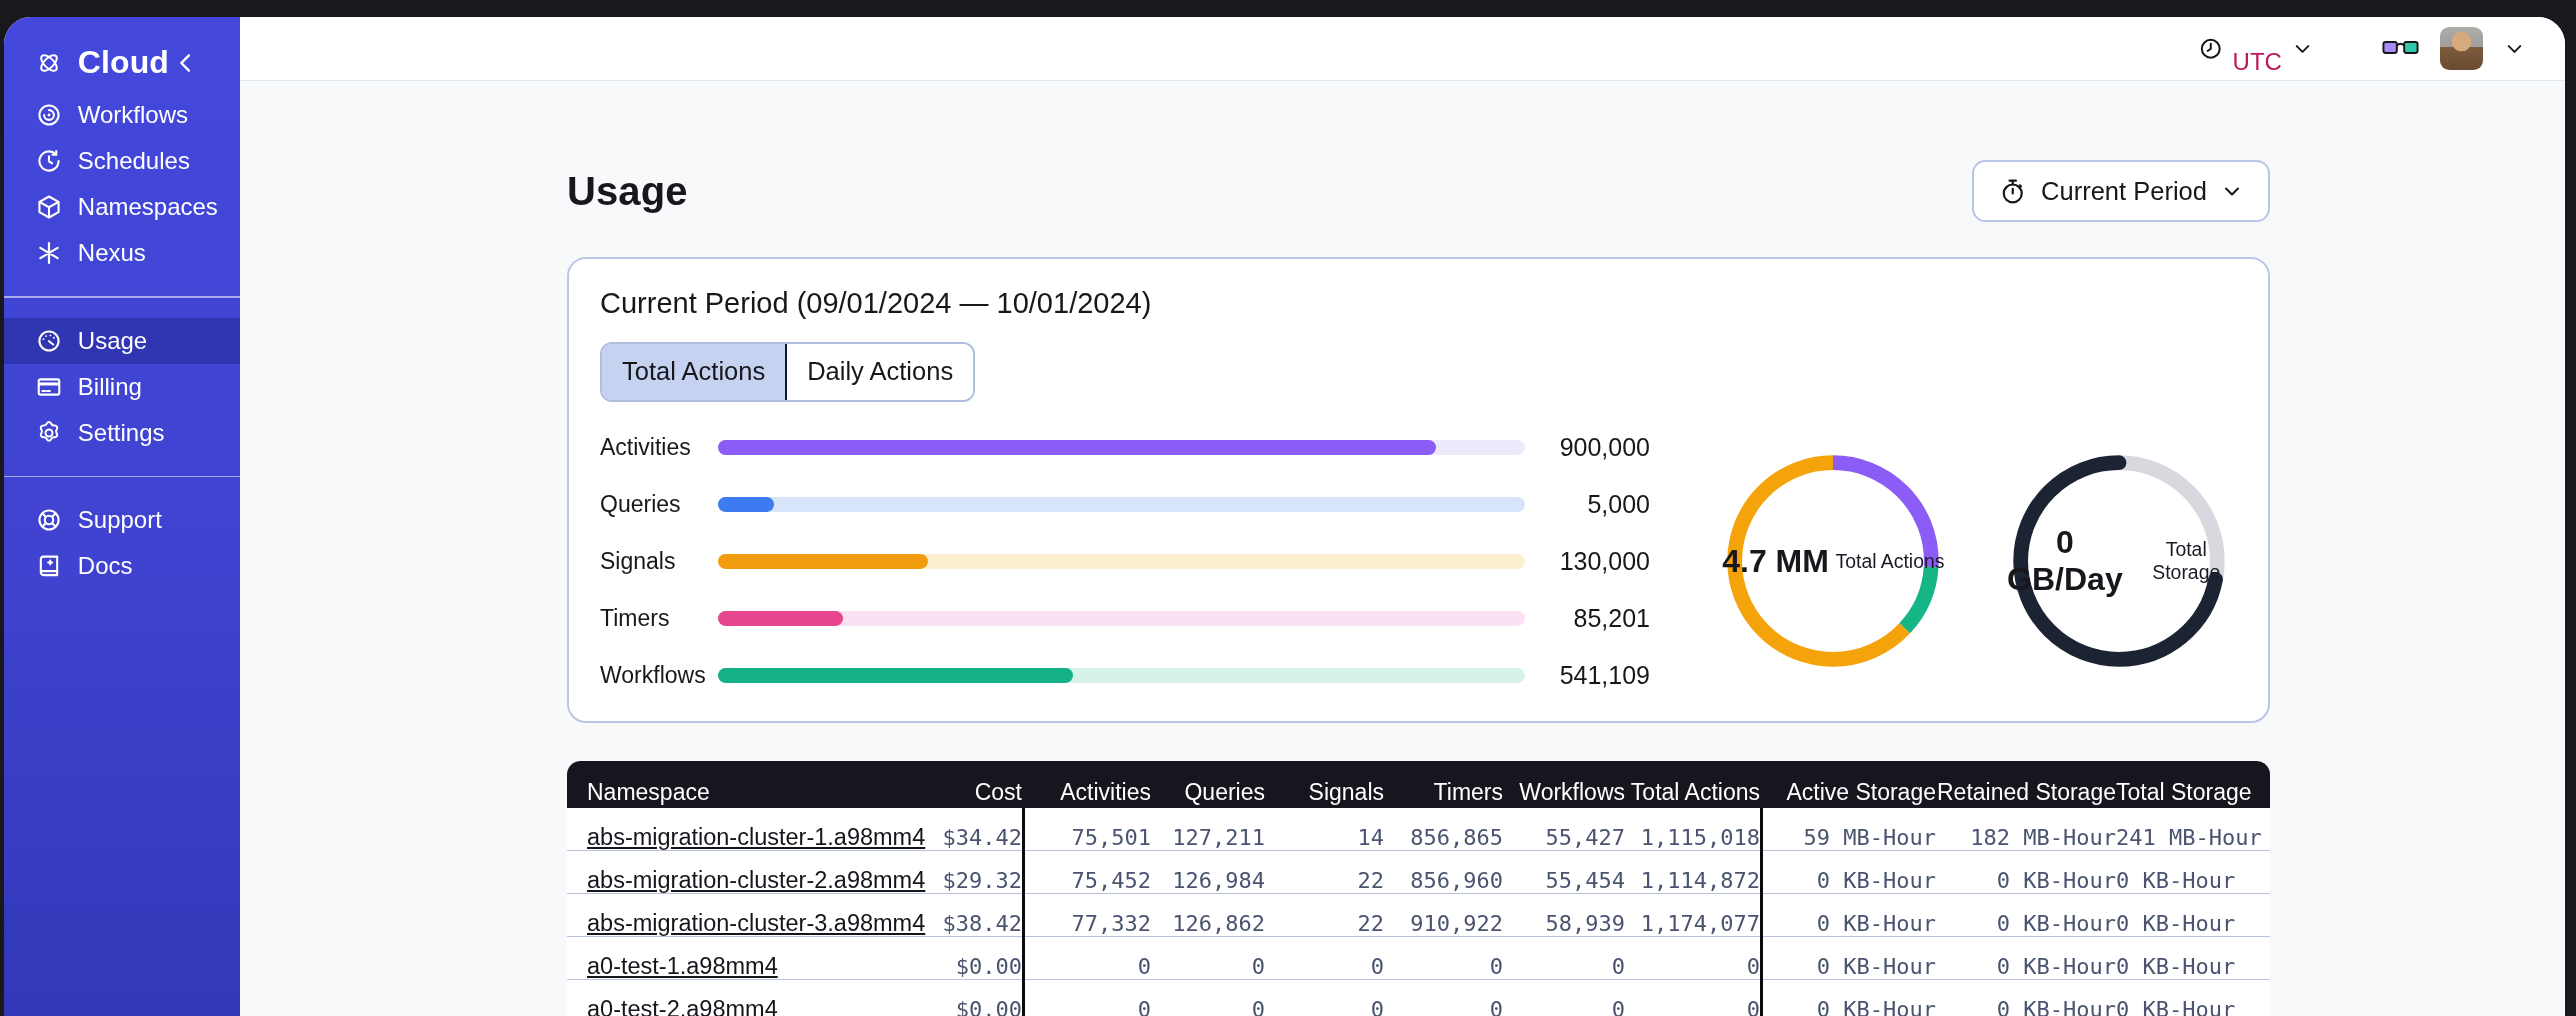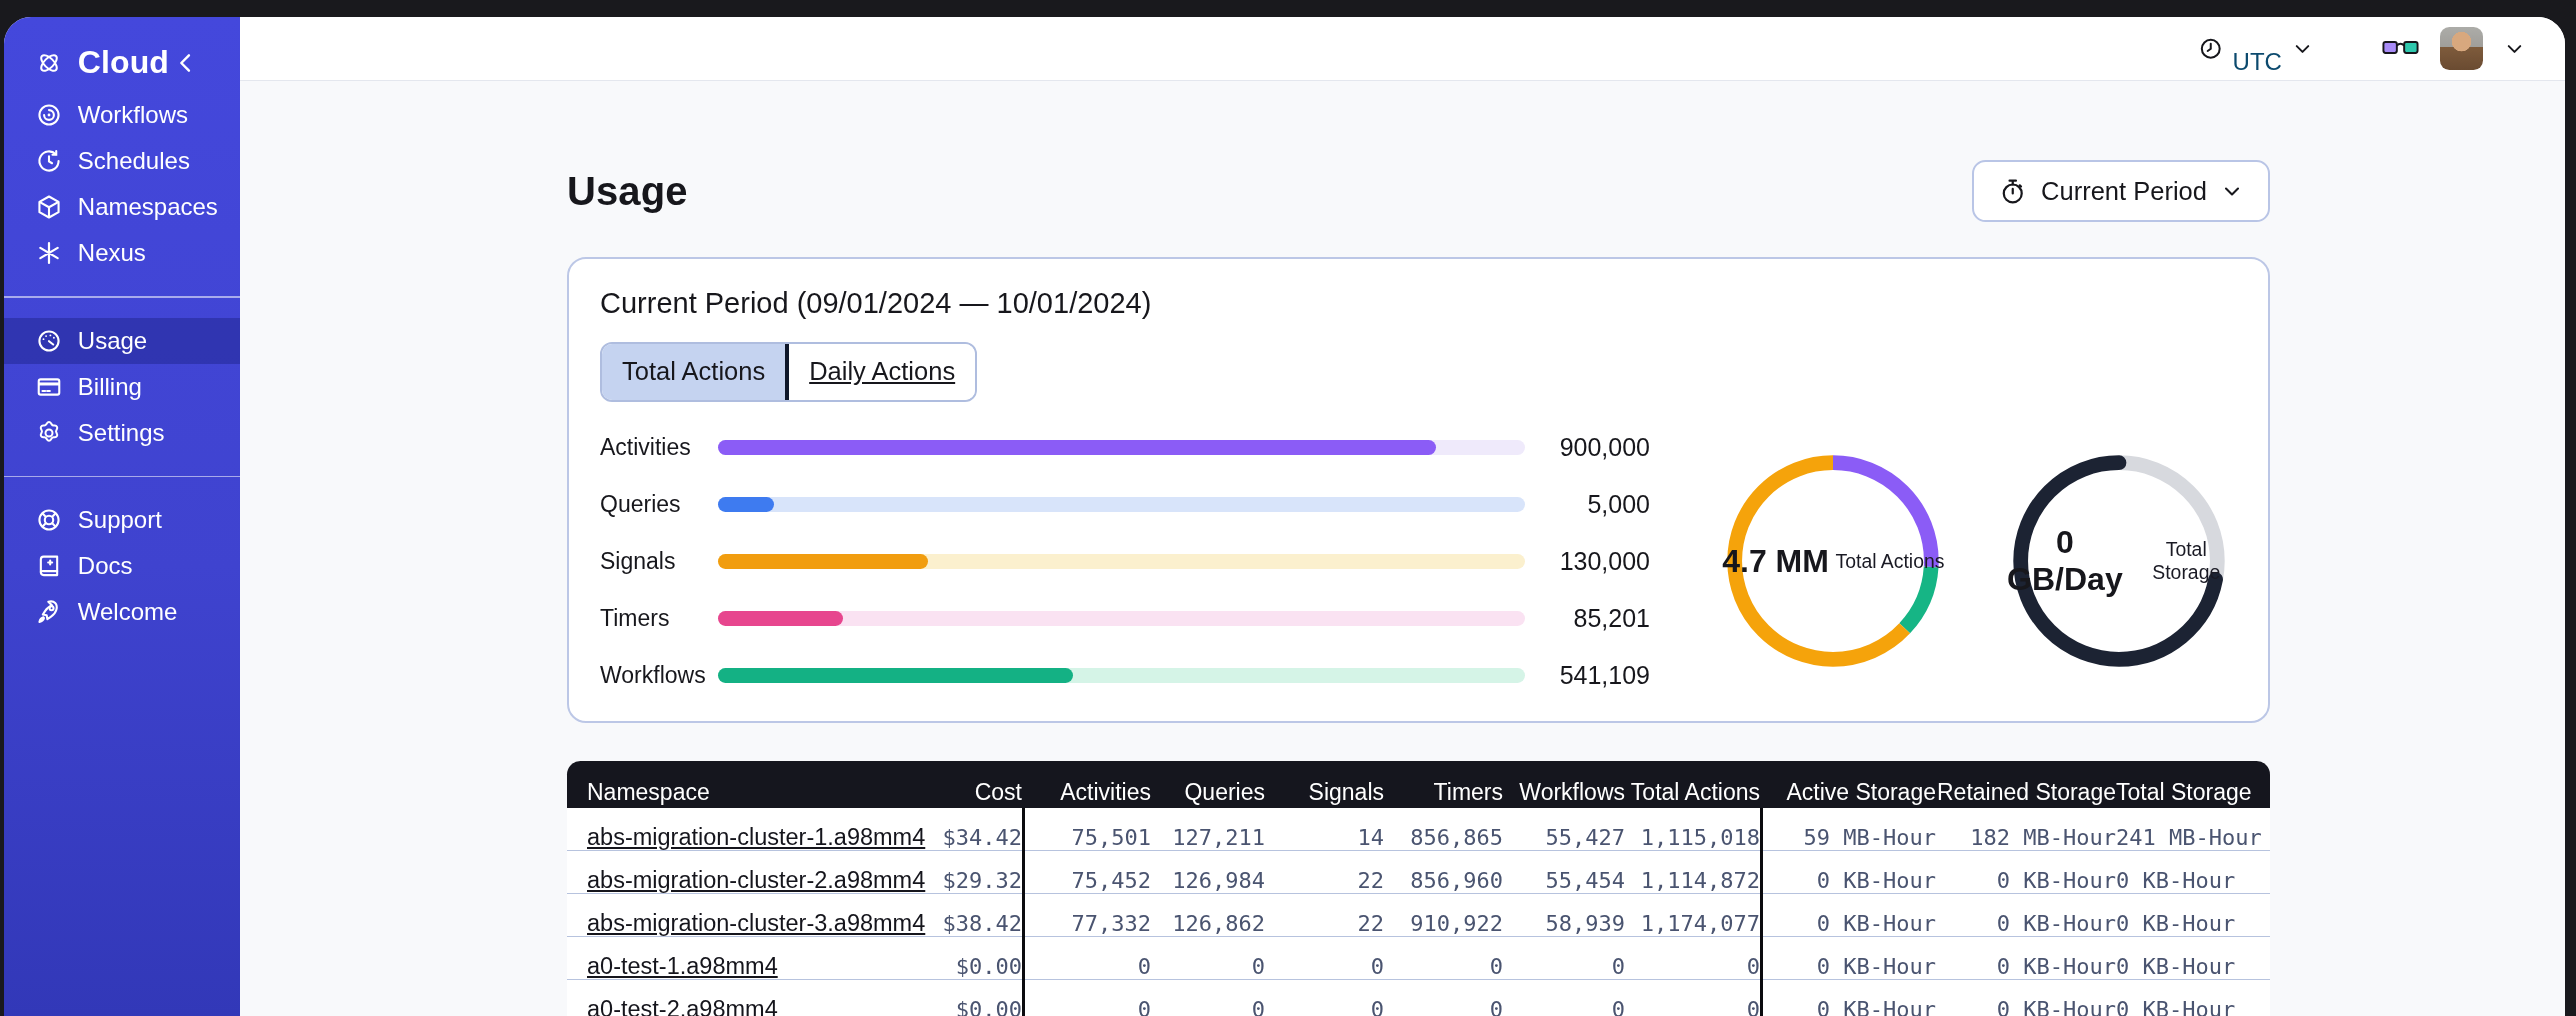--- a/index.html
+++ b/index.html
@@ -26,21 +26,21 @@
   .icon { display:inline-flex; width:28px; height:28px; flex:none; }
   .icon svg { width:100%; height:100%; }
   .sb-divider { height:1.3px; background:rgba(255,255,255,.55); margin:16px 0; }
 
   
   .topbar { position:absolute; left:236px; right:0; top:0; height:64px; background:#fff;
             border-bottom:1.3px solid #E4E7EE; display:flex; align-items:center;
             justify-content:flex-end; padding-right:39px; gap:20px; color:#17171C; }
   .tz { display:flex; align-items:center; gap:9.4px; margin-right:47px; cursor:pointer; }
   .tz .icon { width:25.5px; height:25.5px; }
-  .tz-label { font-size:24px; font-weight:500; color:#0c4a6e;margin-top:27px; }
+  .tz-label { font-size:24px; font-weight:500; color:#be185d;margin-top:27px; }
   .tz .chev, .acct-chev { width:23px; height:23px; }
   .labs { width:39px; height:23px; display:inline-flex; cursor:pointer; }
   .labs svg { width:100%; height:100%; }
   .avatar { width:43px; height:43px; border-radius:9.4px; cursor:pointer;
             background:
               radial-gradient(circle at 50% 34%, #D8A87E 0 27%, rgba(0,0,0,0) 28%),
               linear-gradient(180deg,#ACACA8 0%,#A09E9A 46%, #7E5B3C 47%, #6A4B31 100%); }
   .acct-chev { display:inline-flex; cursor:pointer; }
 
   
@@ -55,21 +55,21 @@
   .period-btn .chev { width:24px; height:24px; }
 
   
   .card { margin-top:35px; background:#fff; border:2px solid #BCC7E6; border-radius:19px;
           padding:28px 31px 31px; }
   .card-title { font-size:29px; font-weight:500; color:#17171C; }
   .tabs { display:inline-flex; margin-top:21.5px; border:2px solid #AFBDDF; border-radius:12px;
           overflow:hidden; background:#fff; }
   .tab { font-size:25.5px; font-weight:500; color:#17171C; padding:13.4px 20px; cursor:pointer;
          background:#fff; }
-  .tab + .tab { border-left:4px solid #0f172a;text-decoration:underline; }
+  .tab + .tab { border-left:2px solid #0f172a; }
   .tab.active { background:#C5D3F0; }
 
   .chart-row { display:flex; align-items:center; margin-top:31px; }
   .bars { width:1050px; flex:none; display:flex; flex-direction:column; gap:28px; }
   .bar-line { display:flex; align-items:center; }
   .bar-label { width:118px; flex:none; font-size:23px; color:#17171C; }
   .bar-track { width:807px; height:14.8px; border-radius:7.4px; flex:none; position:relative; }
   .bar-fill { position:absolute; left:0; top:0; bottom:0; border-radius:7.4px; }
   .bar-value { flex:1; text-align:right; font-size:25px; color:#17171C; }
 
@@ -204,30 +204,20 @@
           </div>
           <div class="nav-item">
             <span class="icon">
               <svg viewBox="0 0 24 24" fill="none" stroke="currentColor" stroke-width="1.8" stroke-linecap="round" stroke-linejoin="round">
                 <path d="M5 17.2V6.4C5 5.1 6 4 7.3 4H19v12.4"></path>
                 <path d="M5 17.2c0 1.5 1.1 2.6 2.5 2.6H19v-3.4H7.5A2.5 2.5 0 0 0 5 17.2z"></path>
                 <path d="M11.3 9h3.4M13 7.3v3.4"></path>
               </svg>
             </span>
             <span>Docs</span>
-          </div>
-          <div class="nav-item">
-            <span class="icon">
-              <svg viewBox="0 0 24 24" fill="none" stroke="currentColor" stroke-width="1.8" stroke-linecap="round" stroke-linejoin="round">
-                <path d="M13 3.6c2.6-.7 5 .1 5.9 1 .9.9 1.7 3.3 1 5.9-.6 2.2-2.2 4.4-4.8 6.1l-2.9 1.9-.6-3.3-3.3-.6 1.9-2.9c1.7-2.6 3.9-4.2 6.1-4.8z" transform="translate(-1.6 -.4)"></path>
-                <circle cx="14.2" cy="8.8" r="1.7"></circle>
-                <path d="M7.2 16.6c-1.9.5-2.9 1.9-3.4 3.9 2-.5 3.4-1.5 3.9-3.4"></path>
-              </svg>
-            </span>
-            <span>Welcome</span>
           </div>
         </div>
       </div>
   </nav>
 
   <header class="topbar">
     <div class="tz">
       <span class="icon">
           <svg viewBox="0 0 24 24" fill="none" stroke="currentColor" stroke-width="1.9" stroke-linecap="round">
             <circle cx="12" cy="12" r="8.4"></circle>

